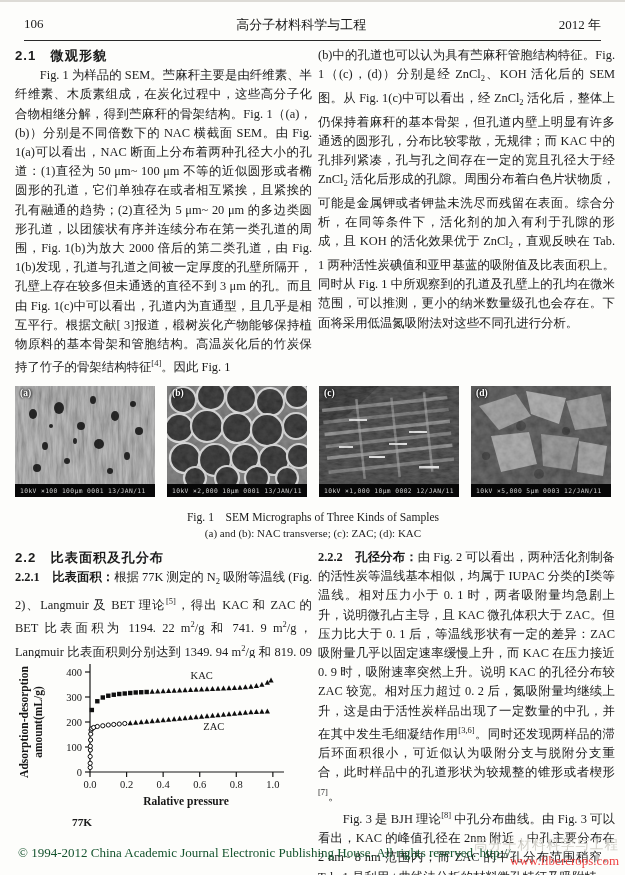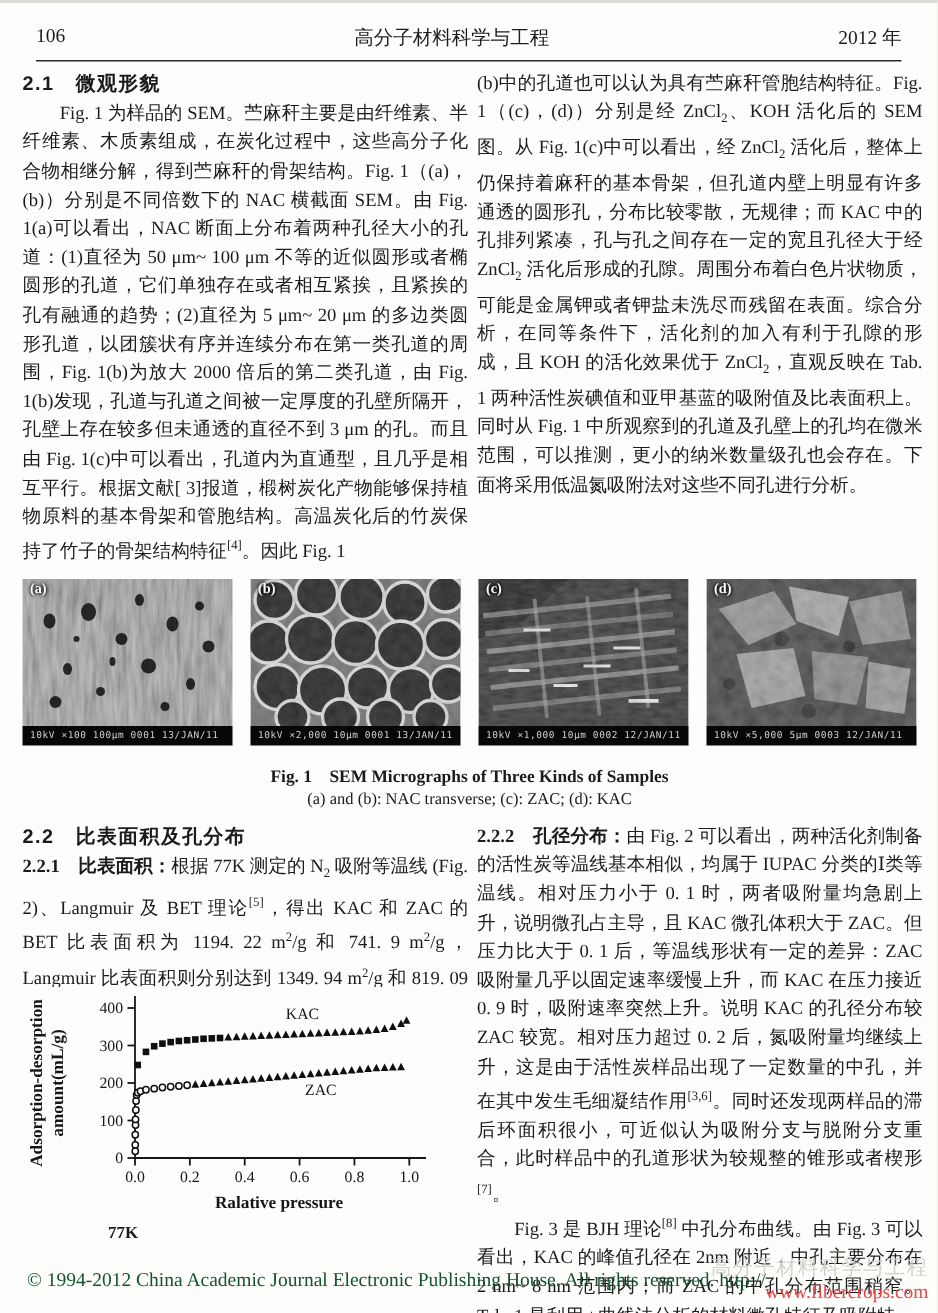--- a/index.html
+++ b/index.html
@@ -20,21 +20,21 @@
   sup{font-size:8.5px;} sub{font-size:8.5px;}
   
   .sem-strip{position:absolute;top:384px;left:15px;width:596px;display:flex;gap:12px;}
   .panel{position:relative;width:140px;}
   .panel svg{display:block;width:140px;height:98px;}
   .panel .plabel{position:absolute;top:2px;left:5px;color:#fff;font-size:9.5px;font-weight:bold;
                  text-shadow:0 0 3px #000,0 0 2px #000;}
   .panel .ibar{height:13px;background:#070707;color:#d2d2d2;font-family:"DejaVu Sans Mono",monospace;
                font-size:6.3px;line-height:13px;padding-left:5px;letter-spacing:.4px;white-space:nowrap;overflow:hidden;}
   .fig1-cap{position:absolute;top:508px;left:14px;width:598px;text-align:center;}
-  .fig1-cap .t{font-weight:bold;font-size:11.6px;}
+  .fig1-cap .t{font-weight:normal;font-size:11.6px;}
   .fig1-cap .s{font-size:11px;margin-top:2px;}
   
   .chartbox{position:absolute;top:656px;left:12px;width:300px;height:152px;background:#fdfdfb;}
   .tick{font:10.5px "Liberation Serif",serif;fill:#161616;}
   .axlbl{font:600 11.5px "Liberation Serif",serif;fill:#161616;}
   .c-lbl{font:10.5px "Liberation Serif",serif;fill:#161616;}
   .ax{stroke:#161616;stroke-width:1.2;}
   .fig2-cap{position:absolute;top:812px;left:16px;width:296px;font-weight:bold;font-size:11.3px;line-height:16px;}
   .fig2-cap .l1{padding-left:12px;}
   .fig2-cap .l2{padding-left:56px;}

